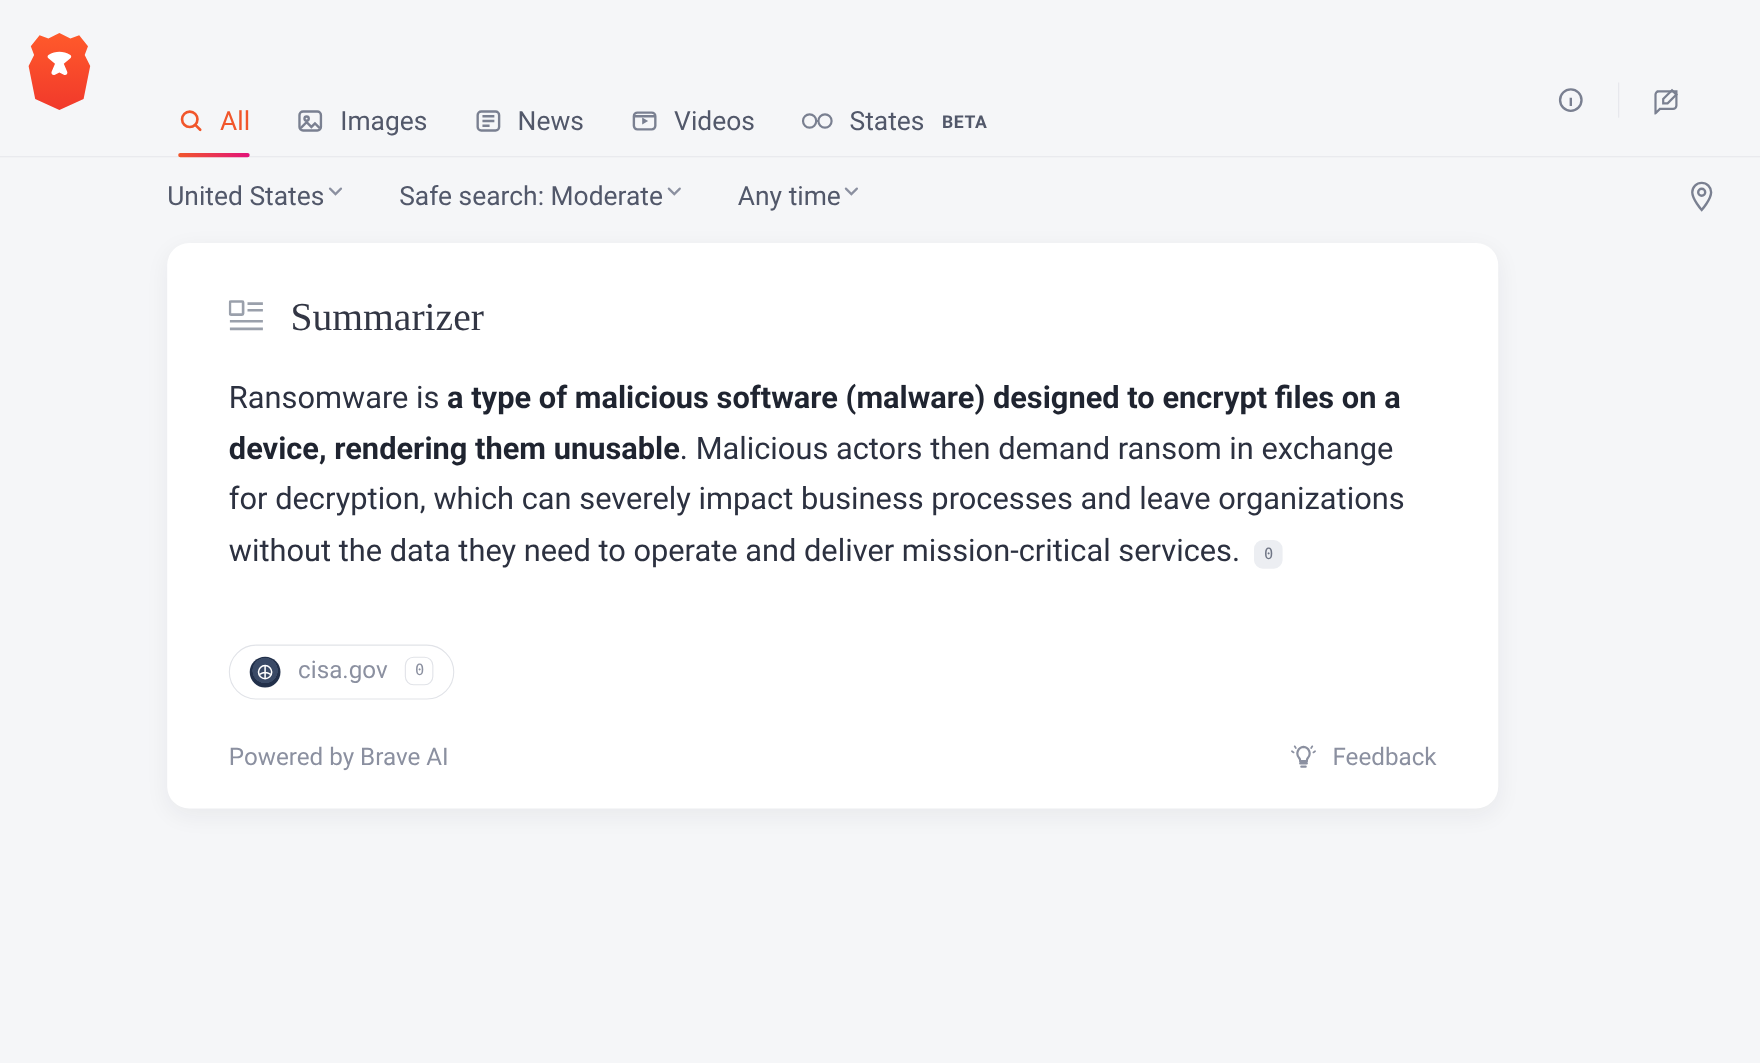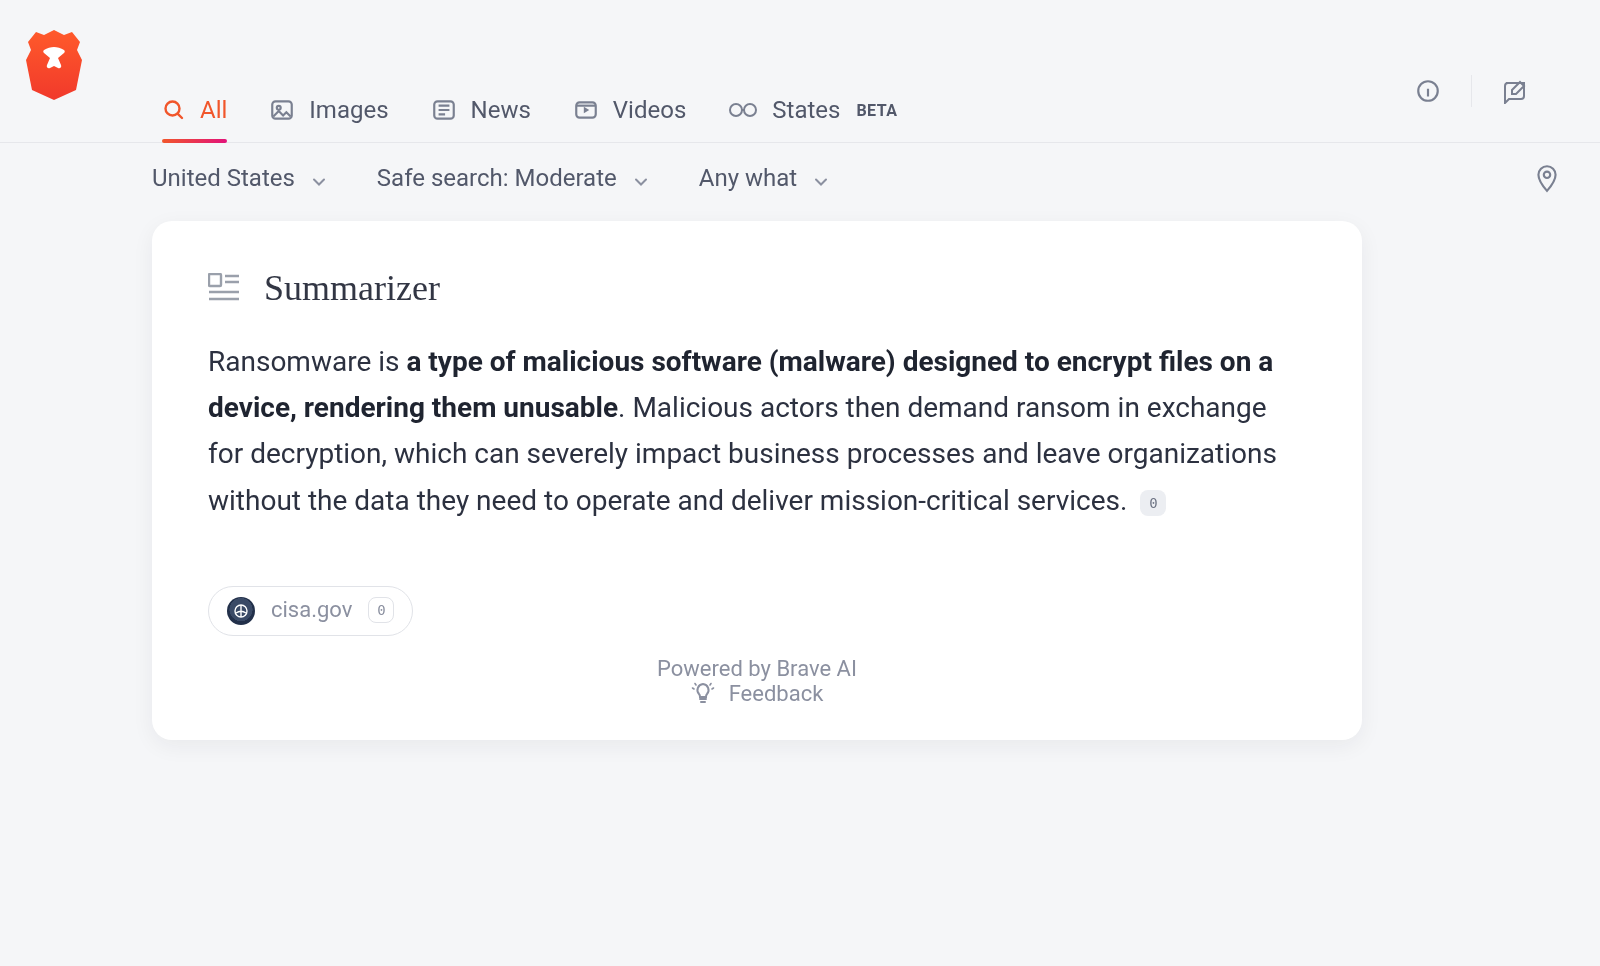--- a/index.html
+++ b/index.html
@@ -115,21 +115,21 @@
   }
 
   
   .filters{
     margin-left:152px;
     display:flex;align-items:center;gap:48px;
     padding:20px 40px 20px 0;
     color:var(--muted2);
     font-size:24px;
   }
-  .dropdown{display:flex;align-items:flex-end;gap:14px;cursor:pointer;}
+  .dropdown{display:flex;align-items:flex-start;gap:0;cursor:pointer;}
   .dropdown .chev{color:#8b90a0;}
   .filters-spacer{flex:1;}
   .loc-btn{color:#7a8091;cursor:pointer;}
 
   
   .card{
     margin:8px 40px 40px 152px;
     width:1210px;
     background:var(--card);
     border-radius:20px;
@@ -175,23 +175,23 @@
     display:flex;align-items:center;justify-content:center;
     color:#fff;font-size:12px;font-weight:700;
   }
   .source-pill .mini-badge{
     min-width:26px;height:26px;border:1px solid var(--pill-border);border-radius:8px;
     display:inline-flex;align-items:center;justify-content:center;
     font-family:ui-monospace,Menlo,monospace;color:#8b90a0;font-size:14px;
   }
 
   .card-foot{
-    margin-top:20px;
+    margin-top:40px;
     display:flex;align-items:center;justify-content:space-between;
-    color:#8b90a0;font-size:22px;flex-direction:column;
+    color:#8b90a0;font-size:22px;
   }
   .feedback{display:flex;align-items:center;gap:14px;cursor:pointer;}
   .feedback .icon{color:#8b90a0;}
 
   
   svg{display:block}
 </style>
 </head>
 <body>
 
@@ -293,21 +293,21 @@
   </div>
   <div class="dropdown">
     <span>Safe search: Moderate</span>
     <span class="chev">
       <svg width="20" height="20" viewBox="0 0 24 24" fill="none" stroke="currentColor" stroke-width="2.4" stroke-linecap="round">
           <path d="M6 9l6 6 6-6"></path>
         </svg>
     </span>
   </div>
   <div class="dropdown">
-    <span>Any what</span>
+    <span>Any time</span>
     <span class="chev">
       <svg width="20" height="20" viewBox="0 0 24 24" fill="none" stroke="currentColor" stroke-width="2.4" stroke-linecap="round">
           <path d="M6 9l6 6 6-6"></path>
         </svg>
     </span>
   </div>
   <div class="filters-spacer"></div>
   <span class="loc-btn">
     <svg width="26" height="30" viewBox="0 0 24 28" fill="none" stroke="currentColor" stroke-width="2">
         <path d="M12 26s8-9 8-15a8 8 0 1 0-16 0c0 6 8 15 8 15z"></path>

